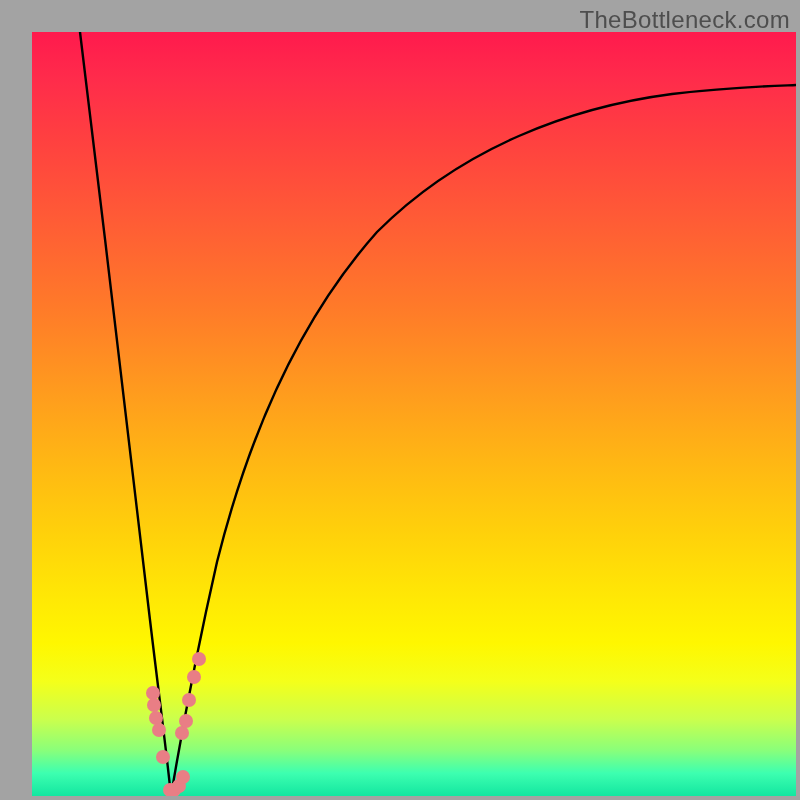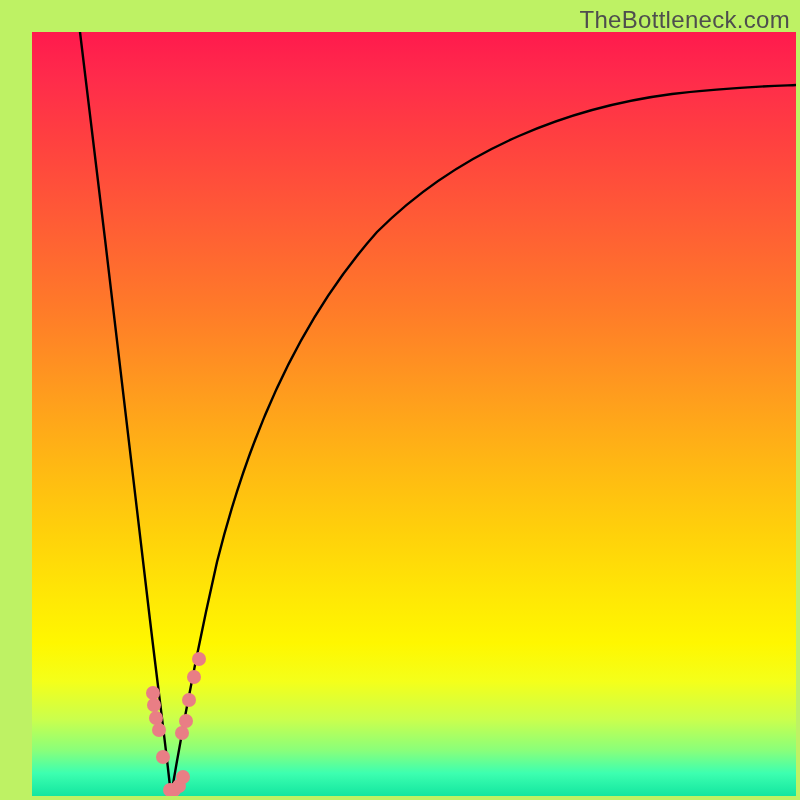--- a/index.html
+++ b/index.html
@@ -8,21 +8,21 @@
     width: 800px;
     height: 800px;
     overflow: hidden;
     background: #000;
     font-family: Arial, Helvetica, sans-serif;
   }
   .frame {
     position: relative;
     width: 800px;
     height: 800px;
-    background: #bef264;
+    background: #a3a3a3;
   }
   .plot-area {
     position: absolute;
     left: 32px;
     top: 32px;
     width: 764px;
     height: 764px;
     overflow: hidden;
   }
   .gradient-bg {

